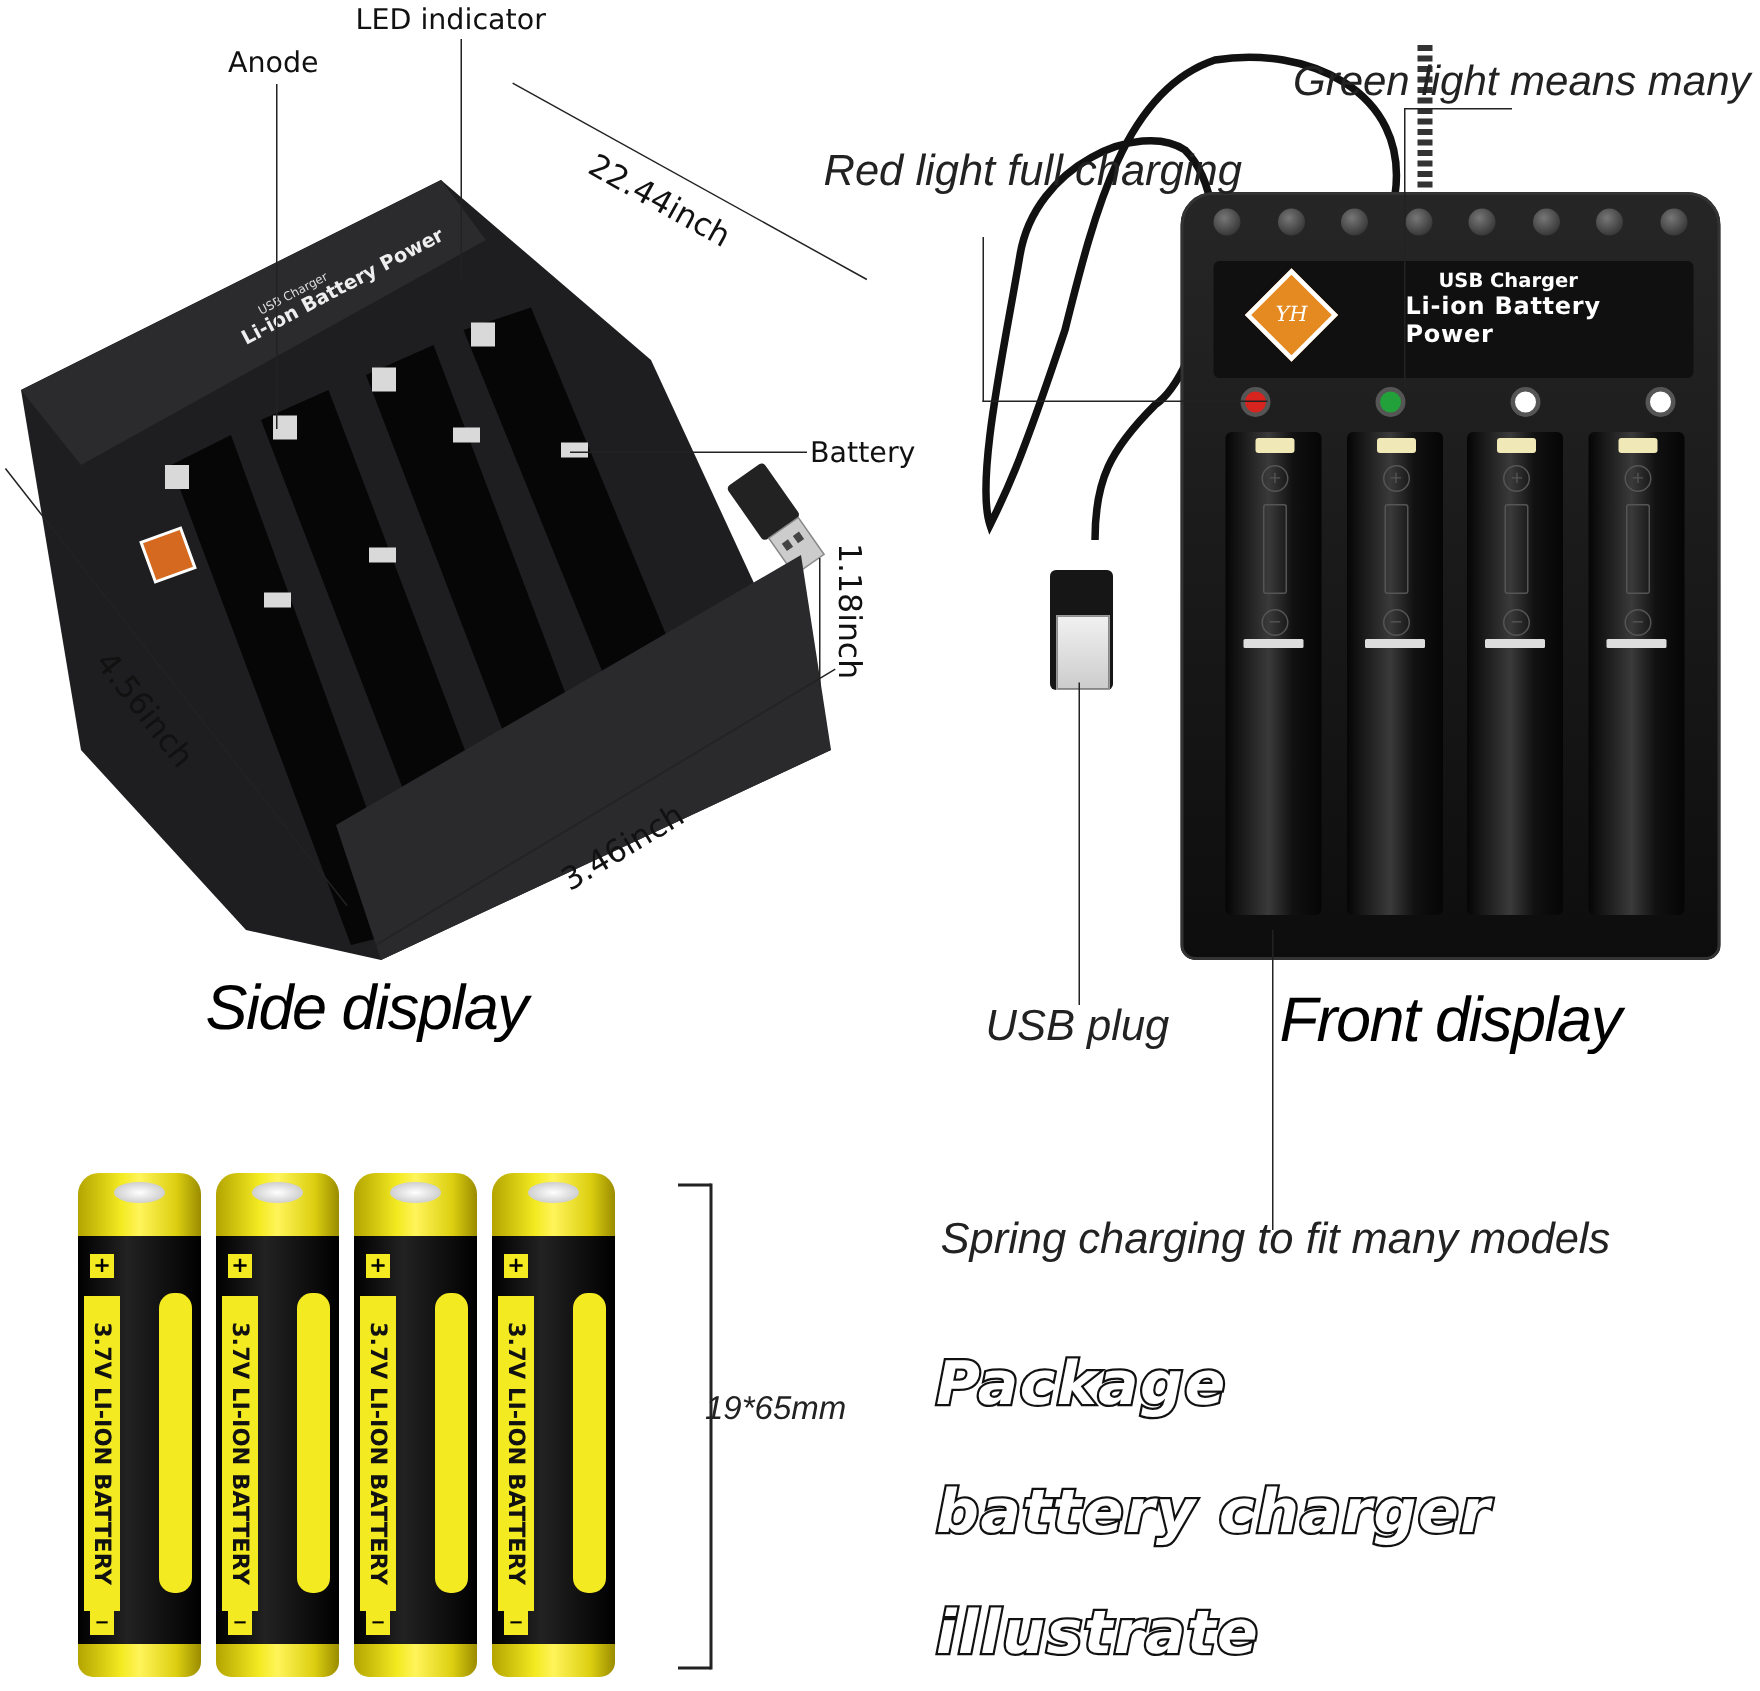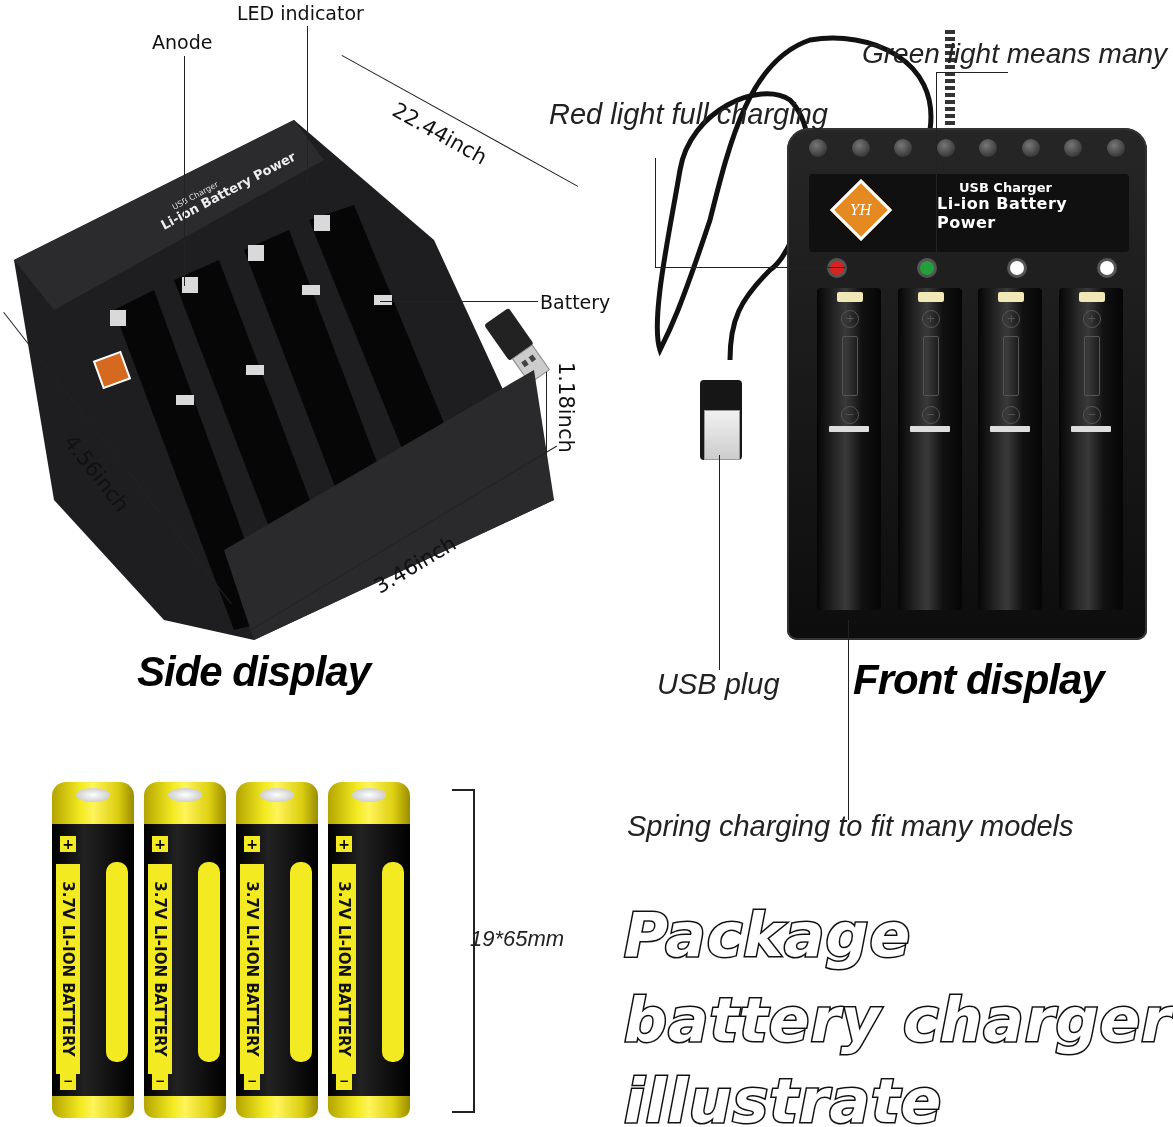--- a/index.html
+++ b/index.html
@@ -1,23 +1,23 @@
 <!DOCTYPE html>
 <html><head>
 <meta charset="utf-8">
 <style>
   html,body{margin:0;padding:0;background:#fff;}
   body{width:1173px;height:1127px;position:relative;overflow:hidden;font-family:"DejaVu Sans",sans-serif;color:#111;}
   .abs{position:absolute;}
   .lbl{font-family:"DejaVu Sans",sans-serif;font-size:19px;color:#111;white-space:nowrap;}
   .ital{font-style:italic;font-family:"Liberation Sans",sans-serif;font-size:29px;color:#222;white-space:nowrap;}
-  .big{font-family:"Liberation Sans",sans-serif;font-weight:bold;font-style:italic;font-size:42px;color:#000;white-space:nowrap;letter-spacing:-1px;}
+  .big{font-family:"Liberation Sans",sans-serif;font-weight:normal;font-style:italic;font-size:42px;color:#000;white-space:nowrap;letter-spacing:-1px;}
   .dim{font-family:"DejaVu Sans",sans-serif;font-size:21px;color:#111;white-space:nowrap;}
   .line{background:#222;}
-  .outline{font-family:"DejaVu Sans",sans-serif;font-weight:bold;font-style:italic;font-size:60px;color:#fff;
+  .outline{font-family:"DejaVu Sans",sans-serif;font-weight:bold;font-style:italic;font-size:40px;color:#fff;
     -webkit-text-stroke:3px #111;paint-order:stroke fill;white-space:nowrap;letter-spacing:1px;
     text-shadow:0 0 0 #111;}
   
   .side-body{left:14px;top:120px;width:520px;height:520px;}
   
   .front{left:787px;top:128px;width:360px;height:512px;background:linear-gradient(180deg,#262626,#0d0d0d);border-radius:22px 22px 10px 10px;box-shadow:inset 0 0 0 2px #333;}
   .front-top{position:absolute;left:0;top:0;right:0;height:40px;display:flex;justify-content:space-around;align-items:center;padding:0 10px;}
   .knob{width:18px;height:18px;border-radius:50%;background:radial-gradient(circle at 40% 35%,#777,#222);}
   .panel{position:absolute;left:22px;top:46px;right:18px;height:78px;background:#101010;border-radius:4px;}
   .logo{position:absolute;left:30px;top:14px;width:38px;height:38px;transform:rotate(45deg);background:#e58a20;border:3px solid #fff;}

